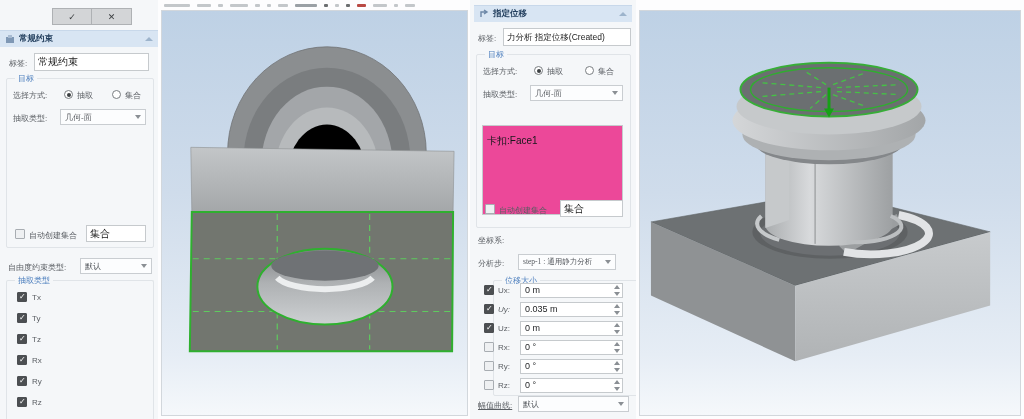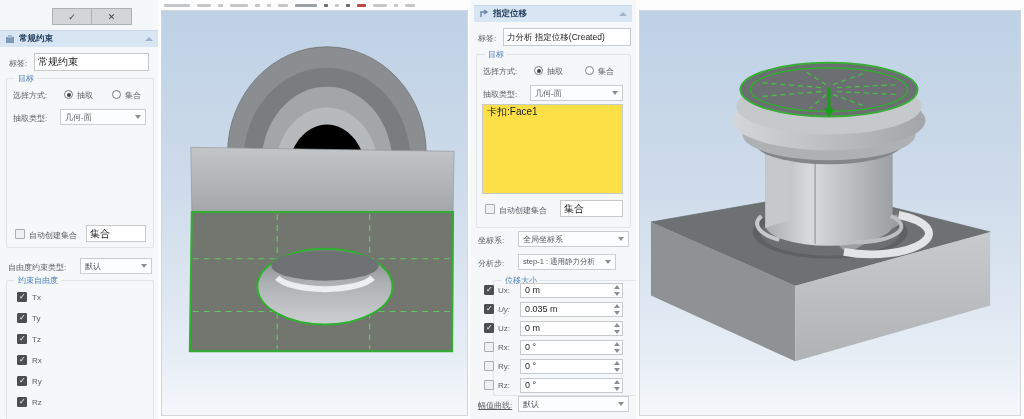--- a/index.html
+++ b/index.html
@@ -16,22 +16,22 @@
   .tin{position:absolute;background:#fff;border:1px solid #c6cacd;font-size:10px;color:#222;
        padding:1px 3px;box-sizing:border-box;white-space:nowrap;overflow:hidden;line-height:13px;}
   .gbox{position:absolute;border:1px solid #e0e4e8;border-radius:2px;}
   .gtitle{position:absolute;top:-6px;left:8px;background:#f5f7f9;padding:0 3px;
        font-size:8px;color:#4a7dbd;white-space:nowrap;}
   .sel{position:absolute;background:#fcfdfe;border:1px solid #c9cdd1;box-sizing:border-box;
        display:flex;align-items:center;justify-content:space-between;padding:0 4px;height:16px;}
   .sel .v{font-size:8px;color:#55595e;white-space:nowrap;overflow:hidden;}
   .dd{width:0;height:0;border-left:3px solid transparent;border-right:3px solid transparent;
        border-top:4px solid #8a8f94;flex:none;margin-left:3px;}
-  .listbox{position:absolute;background:#fde047;border:1px solid #c6cacd;box-sizing:border-box;
-       padding:0 4px;}
+  .listbox{position:absolute;background:#ec4899;border:1px solid #c6cacd;box-sizing:border-box;
+       padding:8px 4px;margin-top:21px;}
   .listbox .item{font-size:10px;color:#16181a;white-space:nowrap;}
   .cb{position:absolute;width:10px;height:10px;box-sizing:border-box;border:1px solid #a8adb2;
        background:#eef0f2;border-radius:1px;}
   .cb.on{background:#4c4f52;border-color:#4c4f52;}
   .cb.on::after{content:"✓";position:absolute;left:1px;top:-1px;color:#fff;font-size:8px;}
   .radio{position:absolute;width:9px;height:9px;border:1px solid #7a7e82;border-radius:50%;
        background:#fff;box-sizing:border-box;}
   .radio.on::after{content:"";position:absolute;left:1.5px;top:1.5px;width:4px;height:4px;
        border-radius:50%;background:#3c4043;}
   .spin{position:absolute;background:#fff;border:1px solid #c6cacd;box-sizing:border-box;
@@ -103,21 +103,21 @@
     <span class="lbl" style="left:29px;top:230px;">自动创建集合</span>
     <div class="tin" style="left:86px;top:225px;width:60px;height:17px;">集合</div>
 
     <span class="lbl" style="left:8px;top:262px;">自由度约束类型:</span>
     <div class="sel" style="left:80px;top:258px;width:72px;">
       <span class="v">默认</span>
       <span class="dd"></span>
     </div>
 
     <div class="gbox" style="left:6px;top:280px;width:146px;height:139px;border-bottom:none;">
-      <span class="gtitle">约束自由度</span>
+      <span class="gtitle">抽取类型</span>
     </div>
     <span class="cb on" style="left:17px;top:292px;"></span>
     <span class="lbl" style="left:32px;top:293px;text-align:center;">Tx</span>
     <span class="cb on" style="left:17px;top:313px;"></span>
     <span class="lbl" style="left:32px;top:314px;">Ty</span>
     <span class="cb on" style="left:17px;top:334px;"></span>
     <span class="lbl" style="left:32px;top:335px;">Tz</span>
     <span class="cb on" style="left:17px;top:355px;"></span>
     <span class="lbl" style="left:32px;top:356px;">Rx</span>
     <span class="cb on" style="left:17px;top:376px;"></span>
@@ -214,26 +214,22 @@
 
     <div class="listbox" style="left:12px;top:104px;width:141px;height:90px;">
       <div class="item">卡扣:Face1</div>
     </div>
 
     <span class="cb" style="left:15px;top:204px;"></span>
     <span class="lbl" style="left:29px;top:205px;">自动创建集合</span>
     <div class="tin" style="left:90px;top:200px;width:63px;height:17px;">集合</div>
 
     <span class="lbl" style="left:8px;top:235px;">坐标系:</span>
-    <div class="sel" style="left:48px;top:231px;width:111px;">
-      <span class="v">全局坐标系</span>
-      <span class="dd"></span>
-    </div>
     <span class="lbl" style="left:8px;top:258px;">分析步:</span>
-    <div class="sel" style="left:48px;top:254px;width:98px;">
+    <div class="sel" style="left:48px;top:254px;width:98px;font-family:Liberation Serif, serif;">
       <span class="v" style="font-size:7.5px;">step-1 : 通用静力分析</span>
       <span class="dd"></span>
     </div>
 
     <div class="gbox" style="left:6px;top:280px;width:153px;height:114px;margin-left:17px;">
       <span class="gtitle">位移大小</span>
     </div>
 
     <span class="cb on" style="left:14px;top:285px;"></span>
     <span class="lbl" style="left:28px;top:286px;">Ux:</span>

